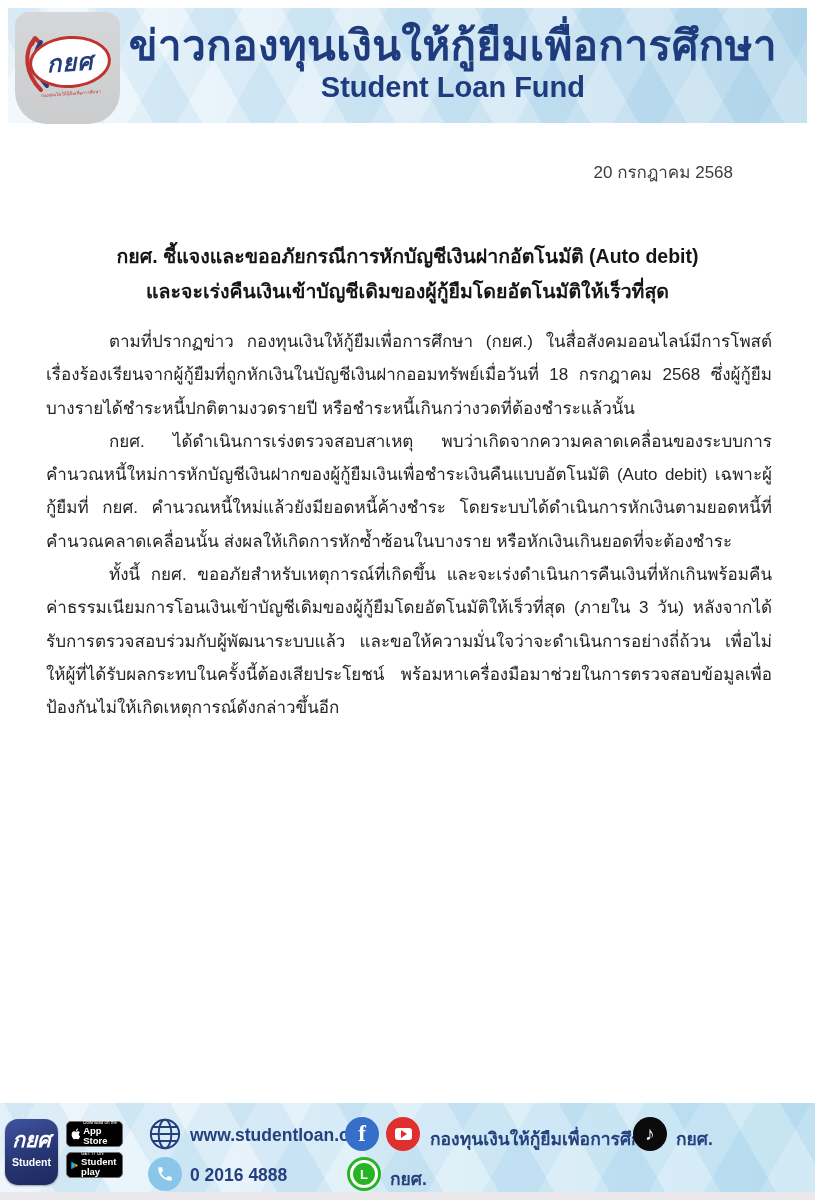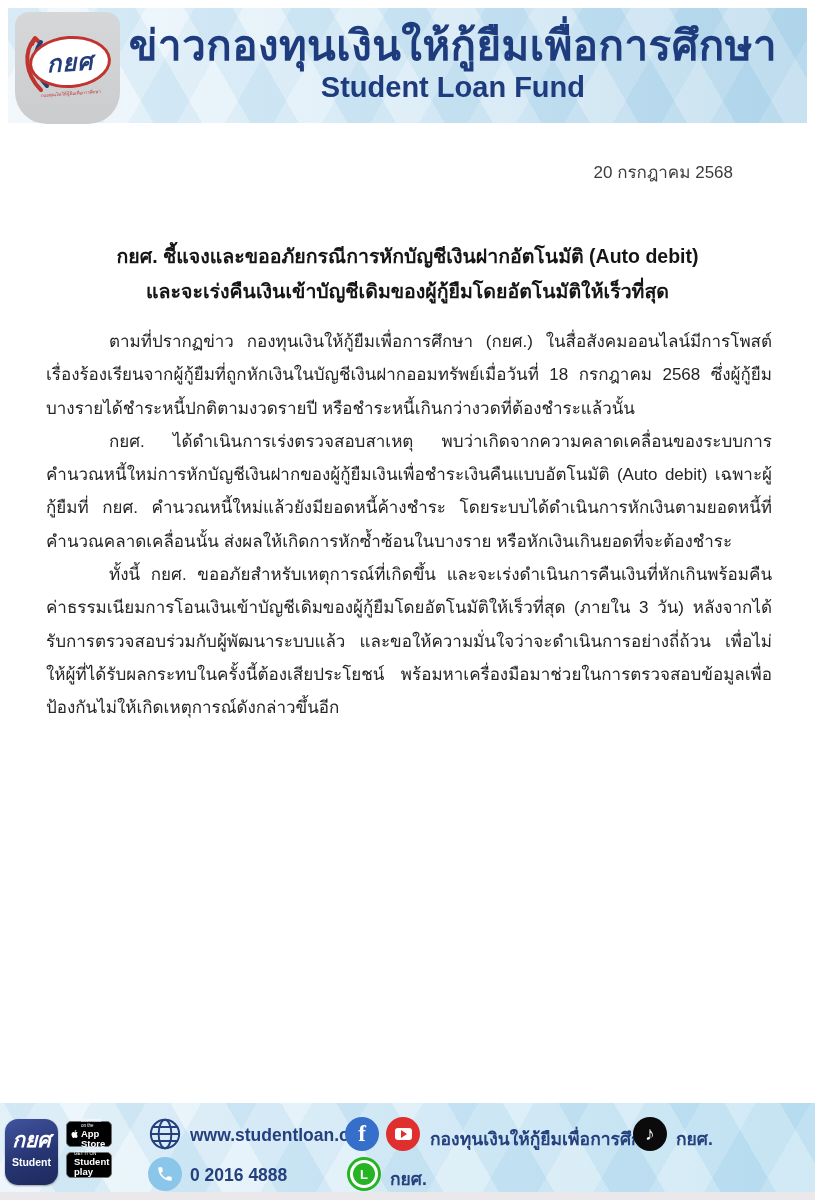--- a/index.html
+++ b/index.html
@@ -62,21 +62,21 @@
   .app-icon {
     position:absolute; left:5px; top:16px; width:53px; height:66px; border-radius:13px;
     background:linear-gradient(160deg,#41549f 0%, #273573 55%, #1d2a5e 100%);
     color:#fff; text-align:center; box-shadow:0 1px 2px rgba(0,0,0,.35);
   }
   .app-glyph { font-size:21px; font-weight:700; font-style:italic; line-height:1; margin-top:10px; letter-spacing:0; }
   .app-label { font-size:10.5px; font-weight:700; margin-top:6px; }
 
   .store-badges { position:absolute; left:66px; top:18px; width:57px; }
   .store-badge {
-    width:46px; height:26px; background:#000; border:1px solid #6f6f6f; border-radius:5px;
+    width:57px; height:26px; background:#000; border:1px solid #6f6f6f; border-radius:5px;
     display:flex; align-items:center; padding:2px 4px; gap:3px; color:#fff; margin-bottom:5px;
   }
   .store-badge .txt { line-height:1.1; }
   .store-badge .l1 { font-size:4.5px; display:block; }
   .store-badge .l2 { font-size:9.5px; font-weight:700; display:block; }
 
   .circle-icon {
     position:absolute; width:34px; height:34px; border-radius:50%;
     display:flex; align-items:center; justify-content:center;
   }

